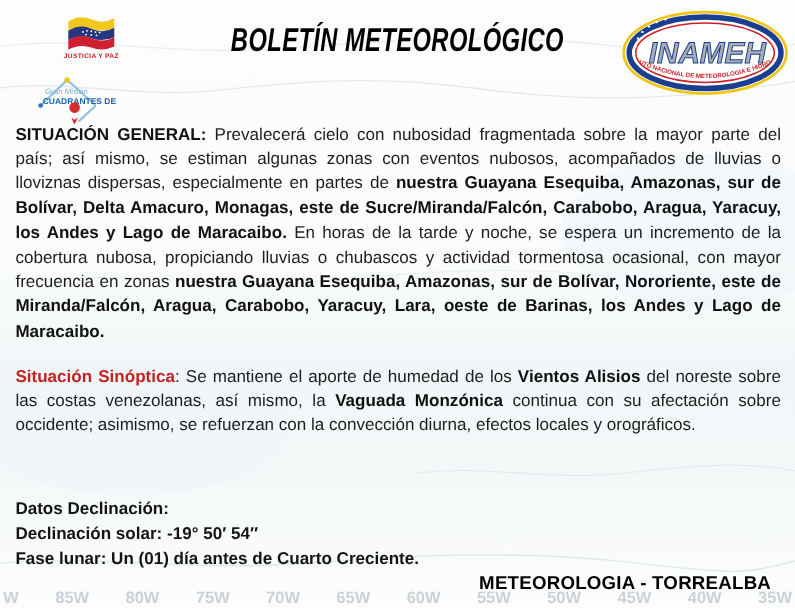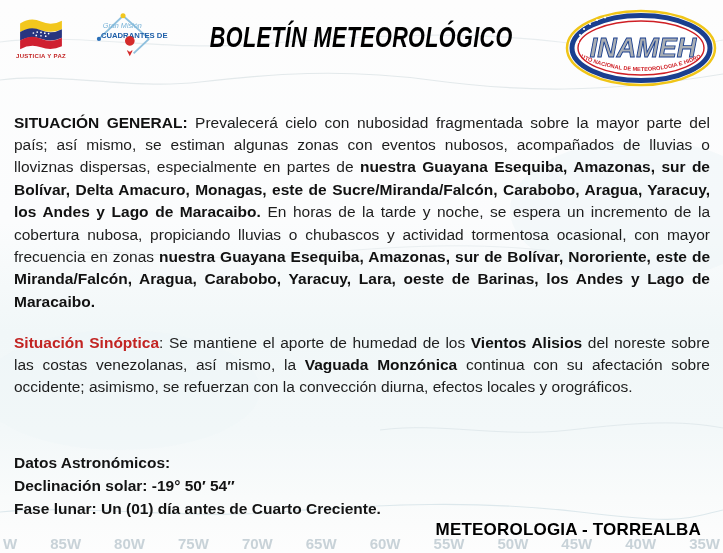--- a/index.html
+++ b/index.html
@@ -5,21 +5,21 @@
   html,body{margin:0;padding:0;}
   .page{
     position:relative; width:723px; height:553px; overflow:hidden;
     font-family:"Liberation Sans", sans-serif;
     background:linear-gradient(180deg,#fdfdfd 0%,#fbfcfd 40%,#f1f7f8 60%,#f3f8f9 78%,#f9fbfb 90%,#fdfdfd 100%);
     color:#1d1d1d;
   }
   .bg-map{position:absolute; inset:0; pointer-events:none;}
 
   
-  .header-left{position:absolute; left:16px; top:10px; display:flex; gap:12px; align-items:center; z-index:2;}
+  .header-left{position:absolute; left:16px; top:10px; display:flex; gap:12px; align-items:flex-end; z-index:2;flex-direction:column;}
   .flag-wrap{display:flex; flex-direction:column; align-items:center;}
   .flag-caption{font-size:6px; font-weight:bold; color:#c22222; letter-spacing:.3px; margin-top:1px; white-space:nowrap;}
   .title-block{position:absolute; left:0; right:0; top:20px; text-align:center; z-index:1;}
   .page-title{display:inline-block; font-size:30px; font-weight:bold; font-style:italic; letter-spacing:.5px; transform:scaleX(.72); transform-origin:center; white-space:nowrap; color:#000;}
   .date-subtitle{display:inline-block; margin-top:7px; font-size:23px; font-weight:bold; font-style:italic; transform:scaleX(.74); transform-origin:center; white-space:nowrap; color:#000;}
   .inameh{position:absolute; right:6px; top:8px; z-index:2;}
 
   
   .para{position:absolute; left:14px; width:696px; text-align:justify; font-size:15.5px; line-height:22.4px;}
   .p-general{top:96px;}
@@ -105,21 +105,21 @@
         <textPath href="#inameh-arc" startOffset="50%" text-anchor="middle">INSTITUTO NACIONAL DE METEOROLOGIA E HIDROLOGIA</textPath>
       </text>
     </svg>
   </div>
 
   <p class="para p-general"><span class="seg-bold">SITUACIÓN GENERAL:</span><span class="seg-normal"> Prevalecerá cielo con nubosidad fragmentada sobre la mayor parte del país; así mismo, se estiman algunas zonas con eventos nubosos, acompañados de lluvias o lloviznas dispersas, especialmente en partes de </span><span class="seg-bold">nuestra Guayana Esequiba, Amazonas, sur de Bolívar, Delta Amacuro, Monagas, este de Sucre/Miranda/Falcón, Carabobo, Aragua, Yaracuy, los Andes y Lago de Maracaibo.</span><span class="seg-normal"> En horas de la tarde y noche, se espera un incremento de la cobertura nubosa, propiciando lluvias o chubascos y actividad tormentosa ocasional, con mayor frecuencia en zonas </span><span class="seg-bold">nuestra Guayana Esequiba, Amazonas, sur de Bolívar, Nororiente, este de Miranda/Falcón, Aragua, Carabobo, Yaracuy, Lara, oeste de Barinas, los Andes y Lago de Maracaibo.</span></p>
 
   <p class="para p-synoptic"><span class="seg-bold-red">Situación Sinóptica</span><span class="seg-normal">: Se mantiene el aporte de humedad de los </span><span class="seg-bold">Vientos Alisios</span><span class="seg-normal"> del noreste sobre las costas venezolanas, así mismo, la </span><span class="seg-bold">Vaguada Monzónica</span><span class="seg-normal"> continua con su afectación sobre occidente; asimismo, se refuerzan con la convección diurna, efectos locales y orográficos.</span></p>
 
   <div class="astro">
-    <div>Datos Astronómicos:</div>
+    <div>Datos Declinación:</div>
     <div>Declinación solar: -19° 50′ 54″</div>
     <div>Fase lunar: Un (01) día antes de Cuarto Creciente.</div>
   </div>
 
   <div class="signature">METEOROLOGIA - TORREALBA</div>
 
   <div class="lon-row">
       <span>W</span>
       <span>85W</span>
       <span>80W</span>

